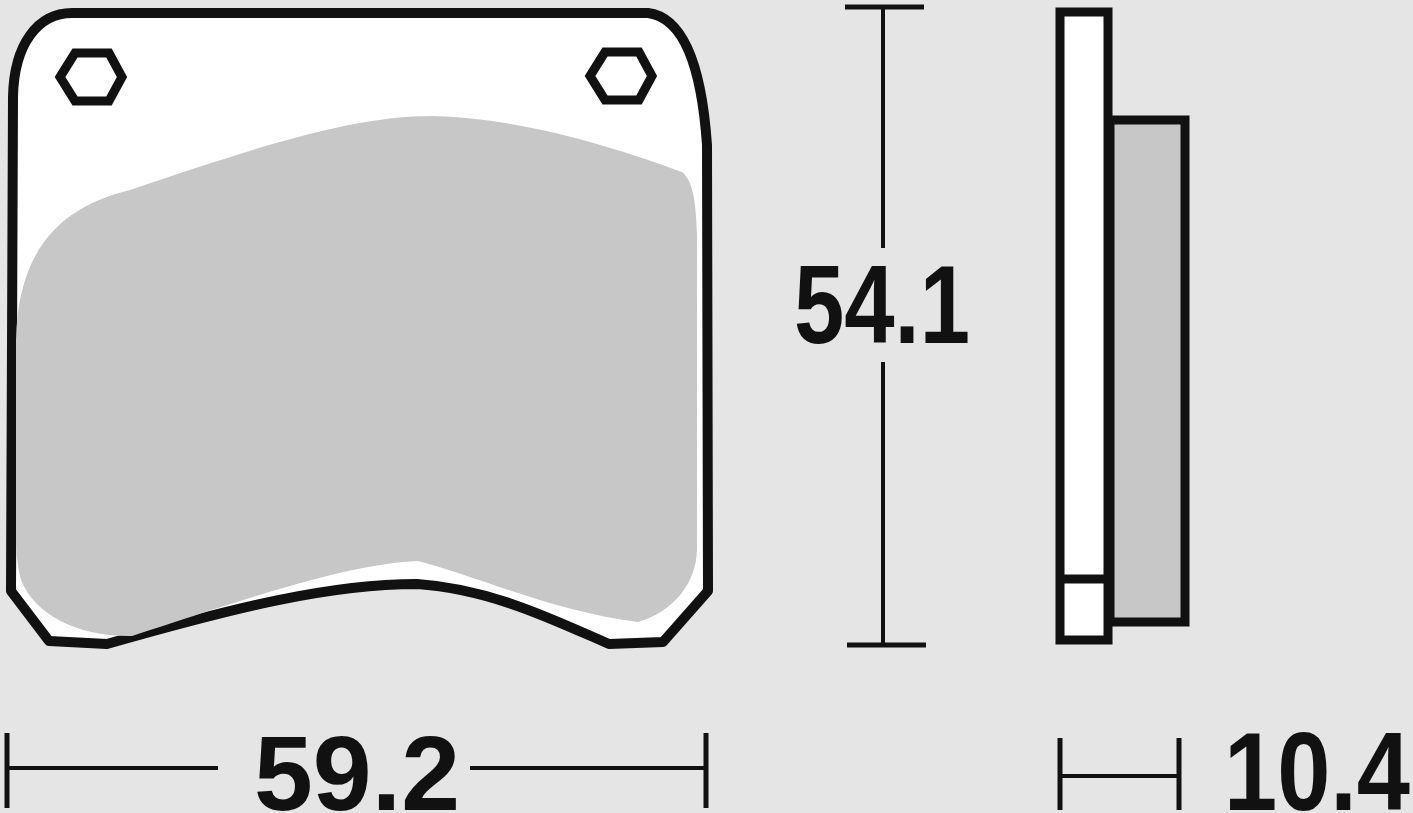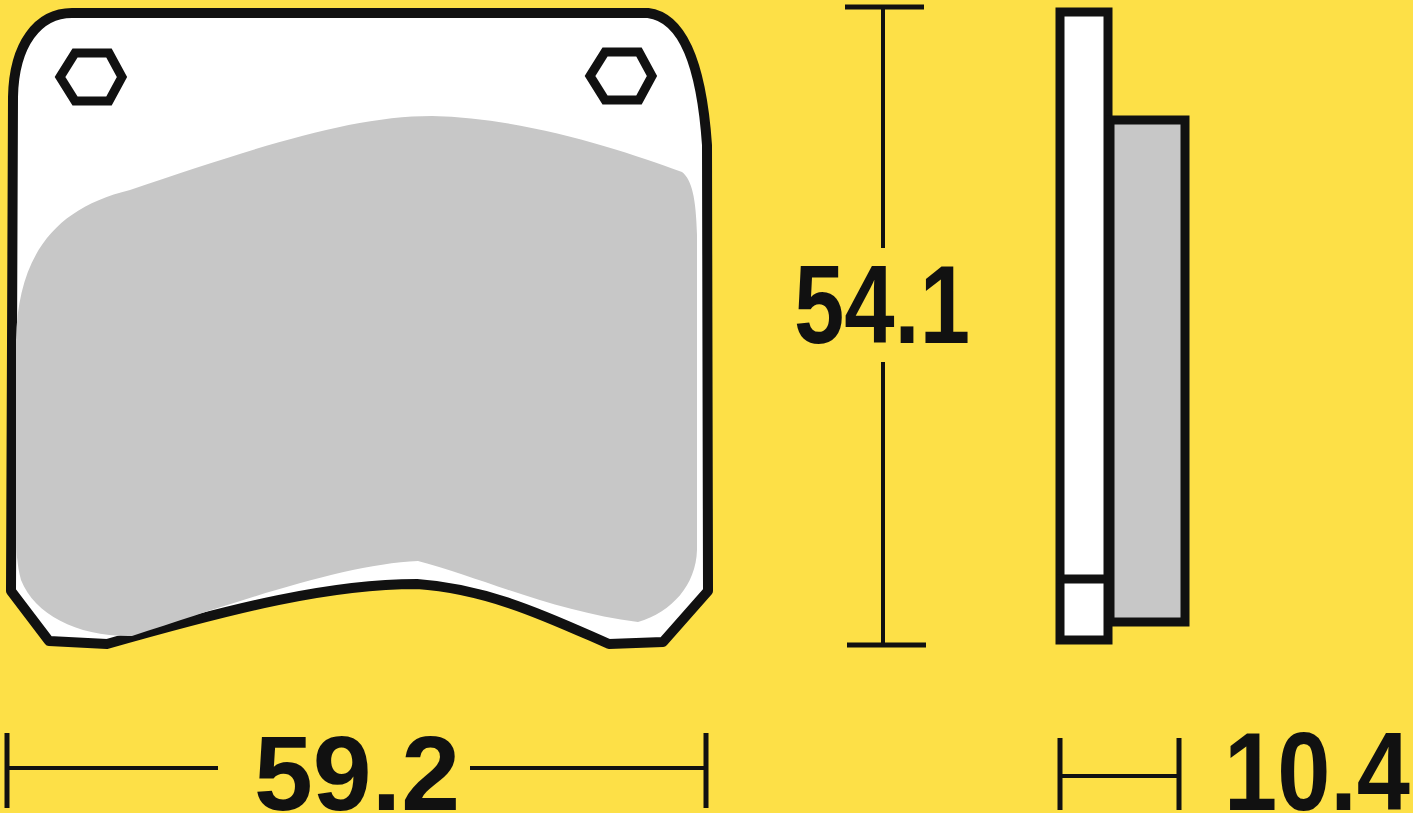--- a/index.html
+++ b/index.html
@@ -4,21 +4,21 @@
 <style>
   html, body {
     margin: 0;
     padding: 0;
     background: #ffffff;
   }
   .canvas {
     position: relative;
     width: 1413px;
     height: 813px;
-    background: #fde047;
+    background: #e5e5e5;
     overflow: hidden;
     font-family: "Liberation Sans", sans-serif;
     text-decoration: underline;
   }
   svg { display: block; }
   .dim-text {
     font-family: "Liberation Sans", sans-serif;
     font-weight: bold;
     fill: #111111;
   }

